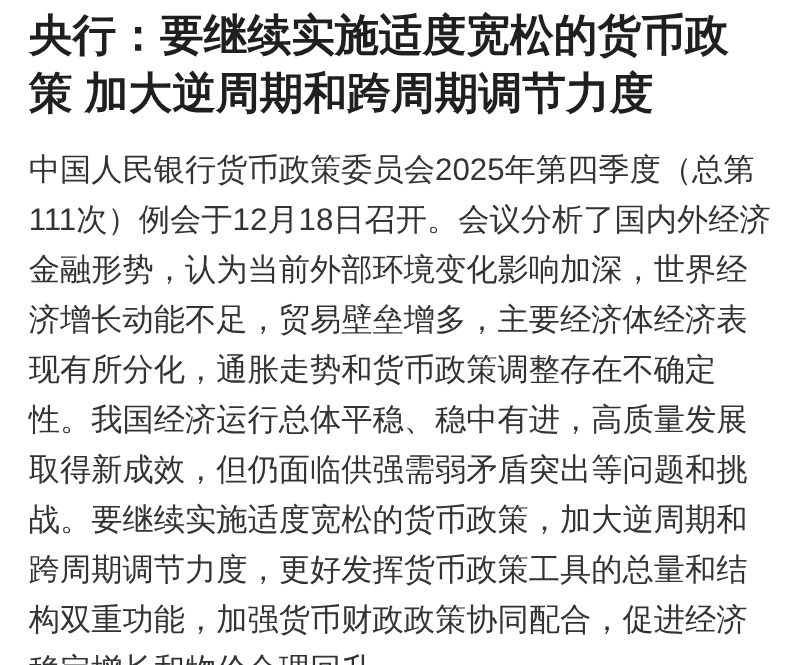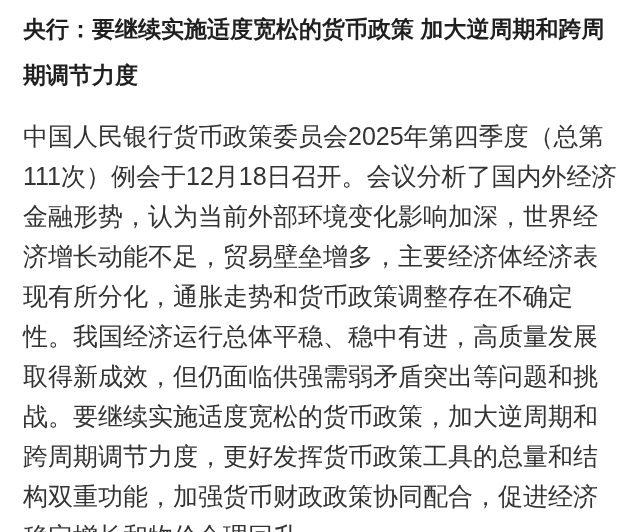--- a/index.html
+++ b/index.html
@@ -14,21 +14,21 @@
   .article {
     box-sizing: border-box;
     width: 640px;
     height: 532px;
     padding: 6px 23px 0 23px;
     overflow: hidden;
     background: #ffffff;
   }
   .article-title {
     margin: 0;
-    font-size: 23px;
+    font-size: 35px;
     line-height: 46px;
     font-weight: 700;
     color: #1f1f1f;
     letter-spacing: 0;
     text-align: left;
     word-break: break-word;
   }
   .article-body {
     margin: 18px 0 0 0;
     font-size: 25px;

